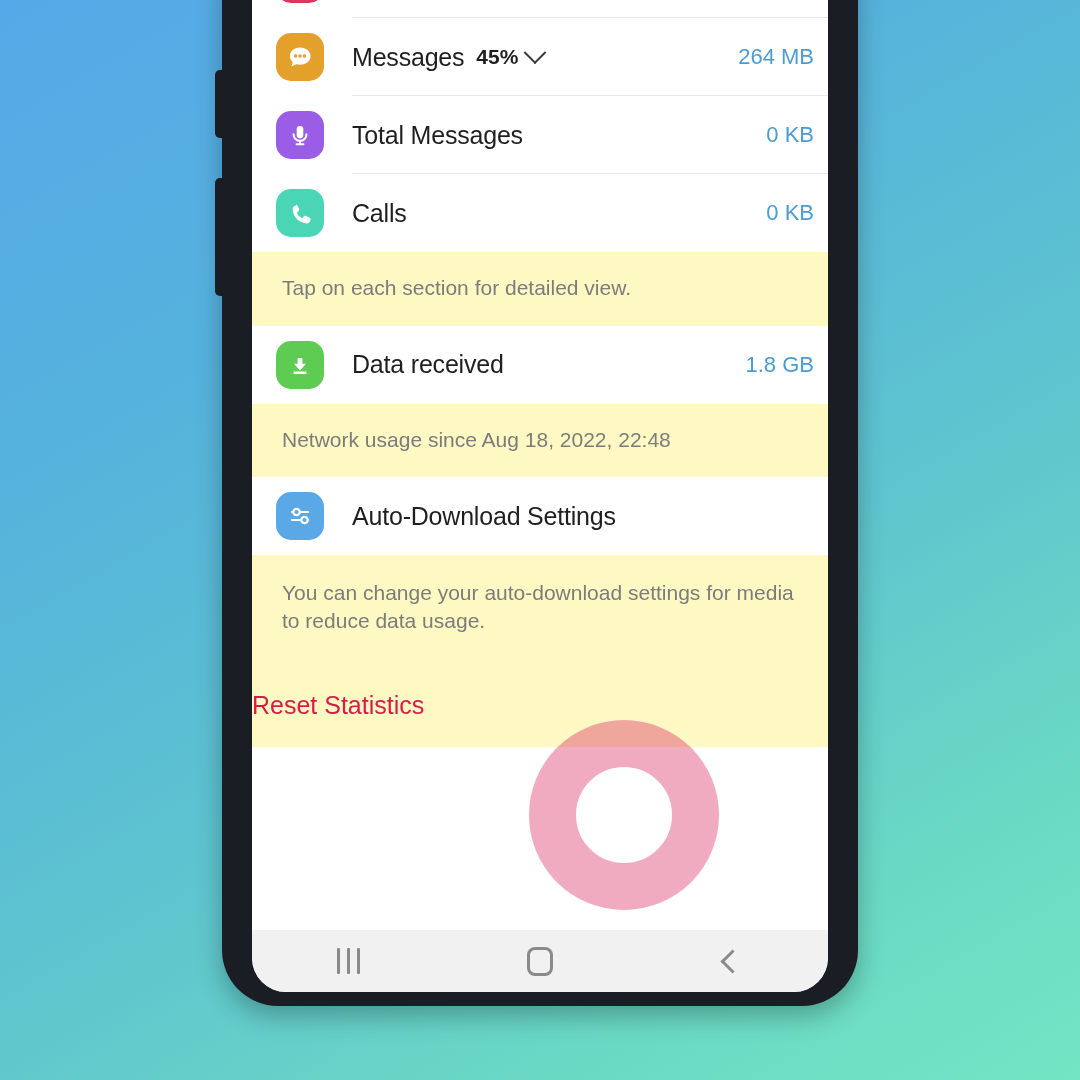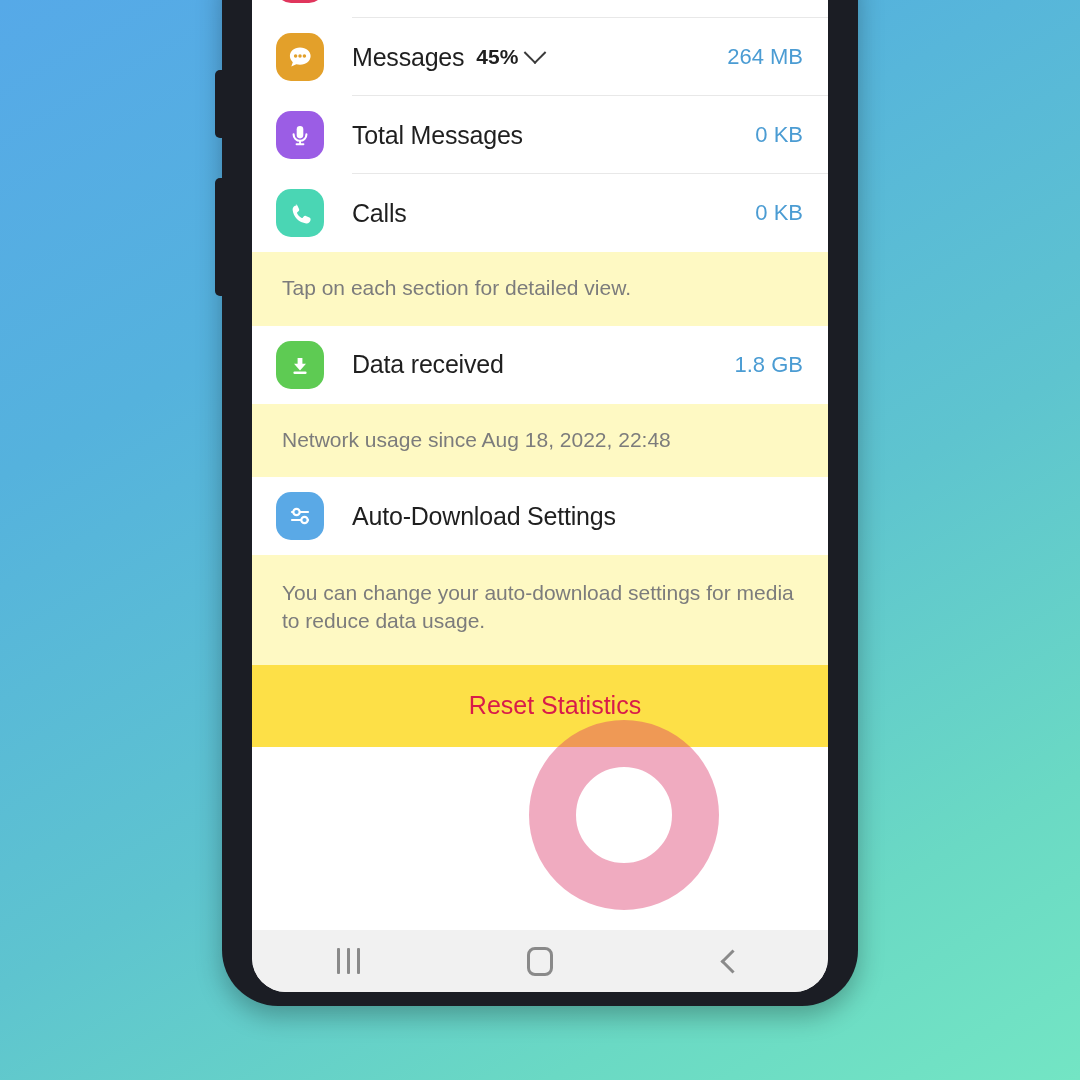--- a/index.html
+++ b/index.html
@@ -43,21 +43,21 @@
   }
 
   .scroll-area { position: absolute; inset: 0 0 60px 0; background:#fff; }
 
   
   .row {
     position: relative;
     display: flex;
     align-items: center;
     height: 78px;
-    padding: 0 25px 0 24px;
+    padding: 0 14px 0 24px;
     background: #fff;
   }
   .row .divider {
     position: absolute;
     left: 100px; right: 0; bottom: 0;
     height: 1px; background: #e8e8e8;
   }
   .row-icon {
     width: 48px; height: 48px;
     border-radius: 15px;
@@ -106,25 +106,23 @@
   .section-head {
     background: #fff;
     padding: 28px 30px 14px 30px;
     font-size: 23px;
     font-weight: bold;
     color: #4b9cd3;
     letter-spacing: -0.1px;
   }
 
   .reset-row {
-    background: #fde047;
+    background: #fef9c3;
     height: 82px;
     display: flex; align-items: center;
-    padding-left: 30px;
-    justify-content: center;
   }
   .reset-label { font-size: 25px; color: #d81b4a; }
 
   
   #nav-bar {
     position: absolute;
     left: 0; right: 0; bottom: 0;
     height: 62px;
     background: #f1f1f1;
     display: flex; align-items: center;

